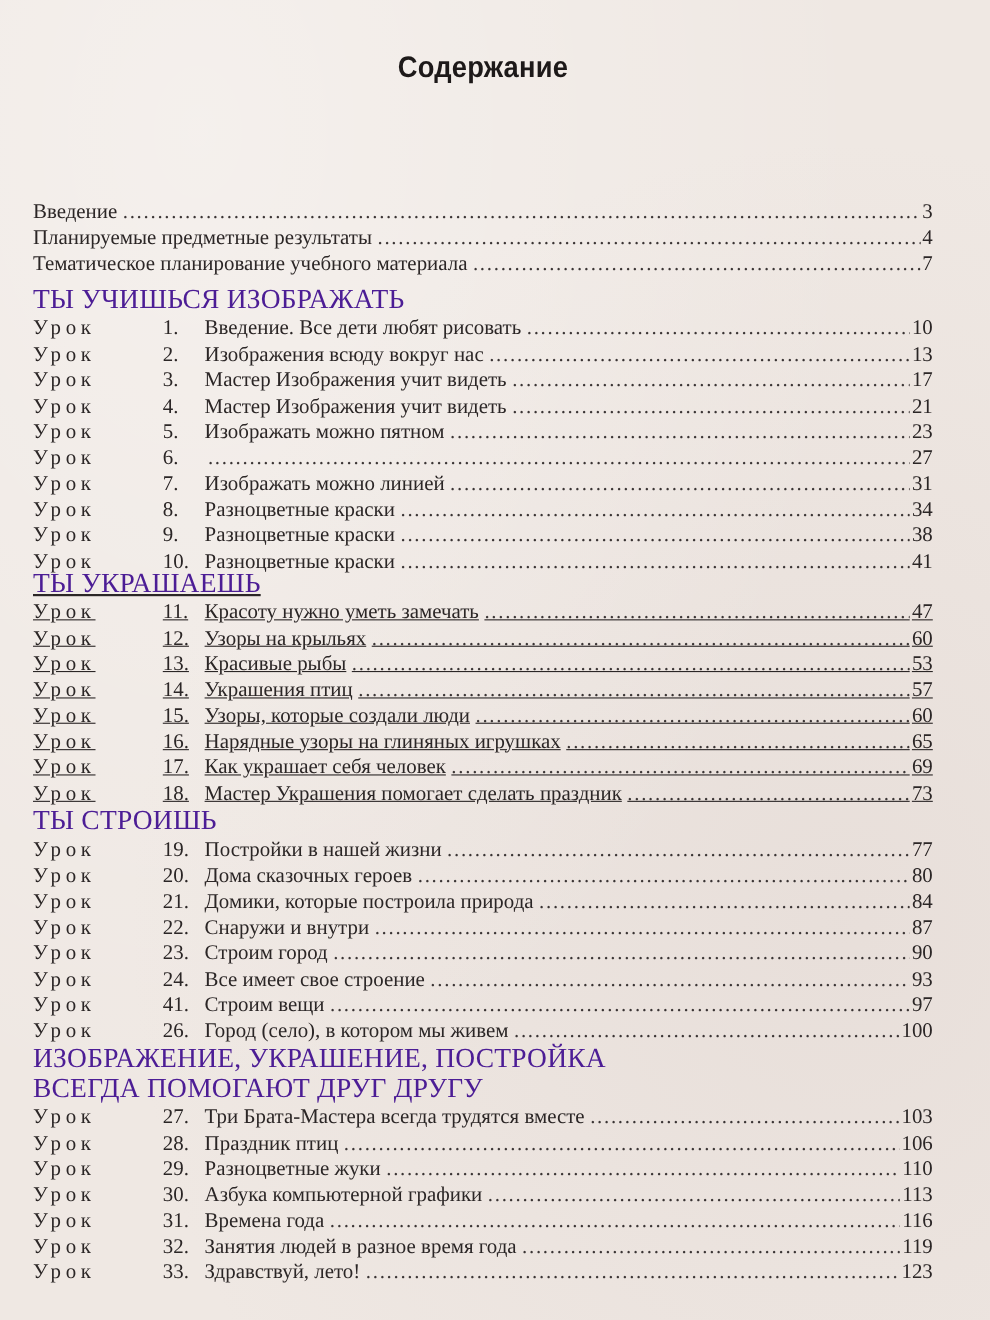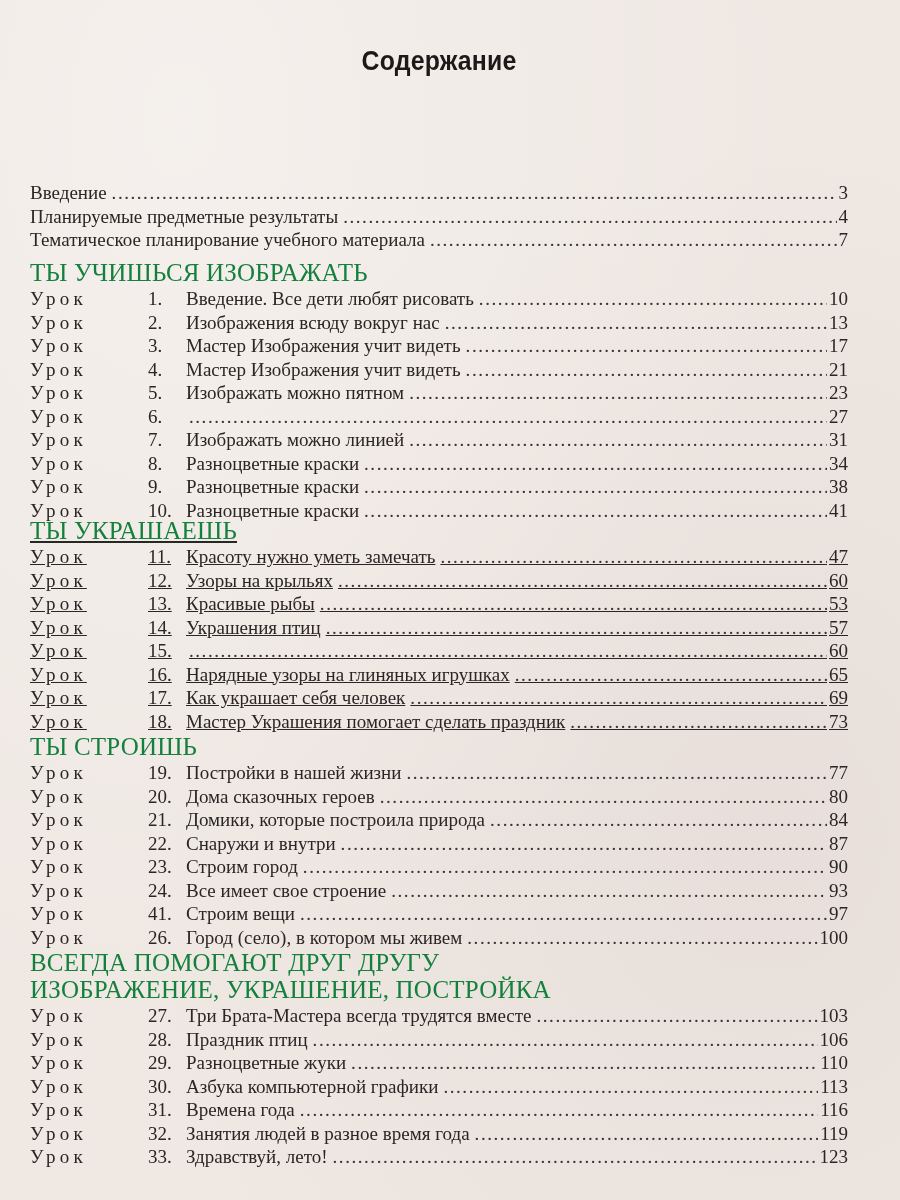--- a/index.html
+++ b/index.html
@@ -84,21 +84,21 @@
     .section {
       position: absolute;
       left: 0;
       width: 818px;
     }
     .section-title {
       font-size: 25px;
       line-height: 26px;
       height: 27px;
       letter-spacing: 0.2px;
-      color: #15803d;
+      color: #4c1d95;
     }
     .section-title.two-line {
       height: auto;
     }
     .section-title .line {
       display: block;
       height: 27px;
     }
     .rows { }
   </style>
@@ -232,20 +232,21 @@
         <div class="row">
           <span class="lesson">Урок</span>
           <span class="num">14.</span>
           <span class="label">Украшения птиц</span>
           <span class="leader"></span>
           <span class="page-no">57</span>
         </div>
         <div class="row">
           <span class="lesson">Урок</span>
           <span class="num">15.</span>
+          <span class="label">Узоры, которые создали люди</span>
           <span class="leader"></span>
           <span class="page-no">60</span>
         </div>
         <div class="row">
           <span class="lesson">Урок</span>
           <span class="num">16.</span>
           <span class="label">Нарядные узоры на глиняных игрушках</span>
           <span class="leader"></span>
           <span class="page-no">65</span>
         </div>
@@ -323,22 +324,22 @@
           <span class="lesson">Урок</span>
           <span class="num">26.</span>
           <span class="label">Город (село), в котором мы живем</span>
           <span class="leader"></span>
           <span class="page-no">100</span>
         </div>
       </div>
     </div>
   <div class="section" id="sec-3" style="top:950px;">
       <div class="section-title two-line">
+        <span class="line">ИЗОБРАЖЕНИЕ, УКРАШЕНИЕ, ПОСТРОЙКА</span>
         <span class="line">ВСЕГДА ПОМОГАЮТ ДРУГ ДРУГУ</span>
-        <span class="line">ИЗОБРАЖЕНИЕ, УКРАШЕНИЕ, ПОСТРОЙКА</span>
       </div>
       <div class="rows">
         <div class="row">
           <span class="lesson">Урок</span>
           <span class="num">27.</span>
           <span class="label">Три Брата-Мастера всегда трудятся вместе</span>
           <span class="leader"></span>
           <span class="page-no">103</span>
         </div>
         <div class="row">

